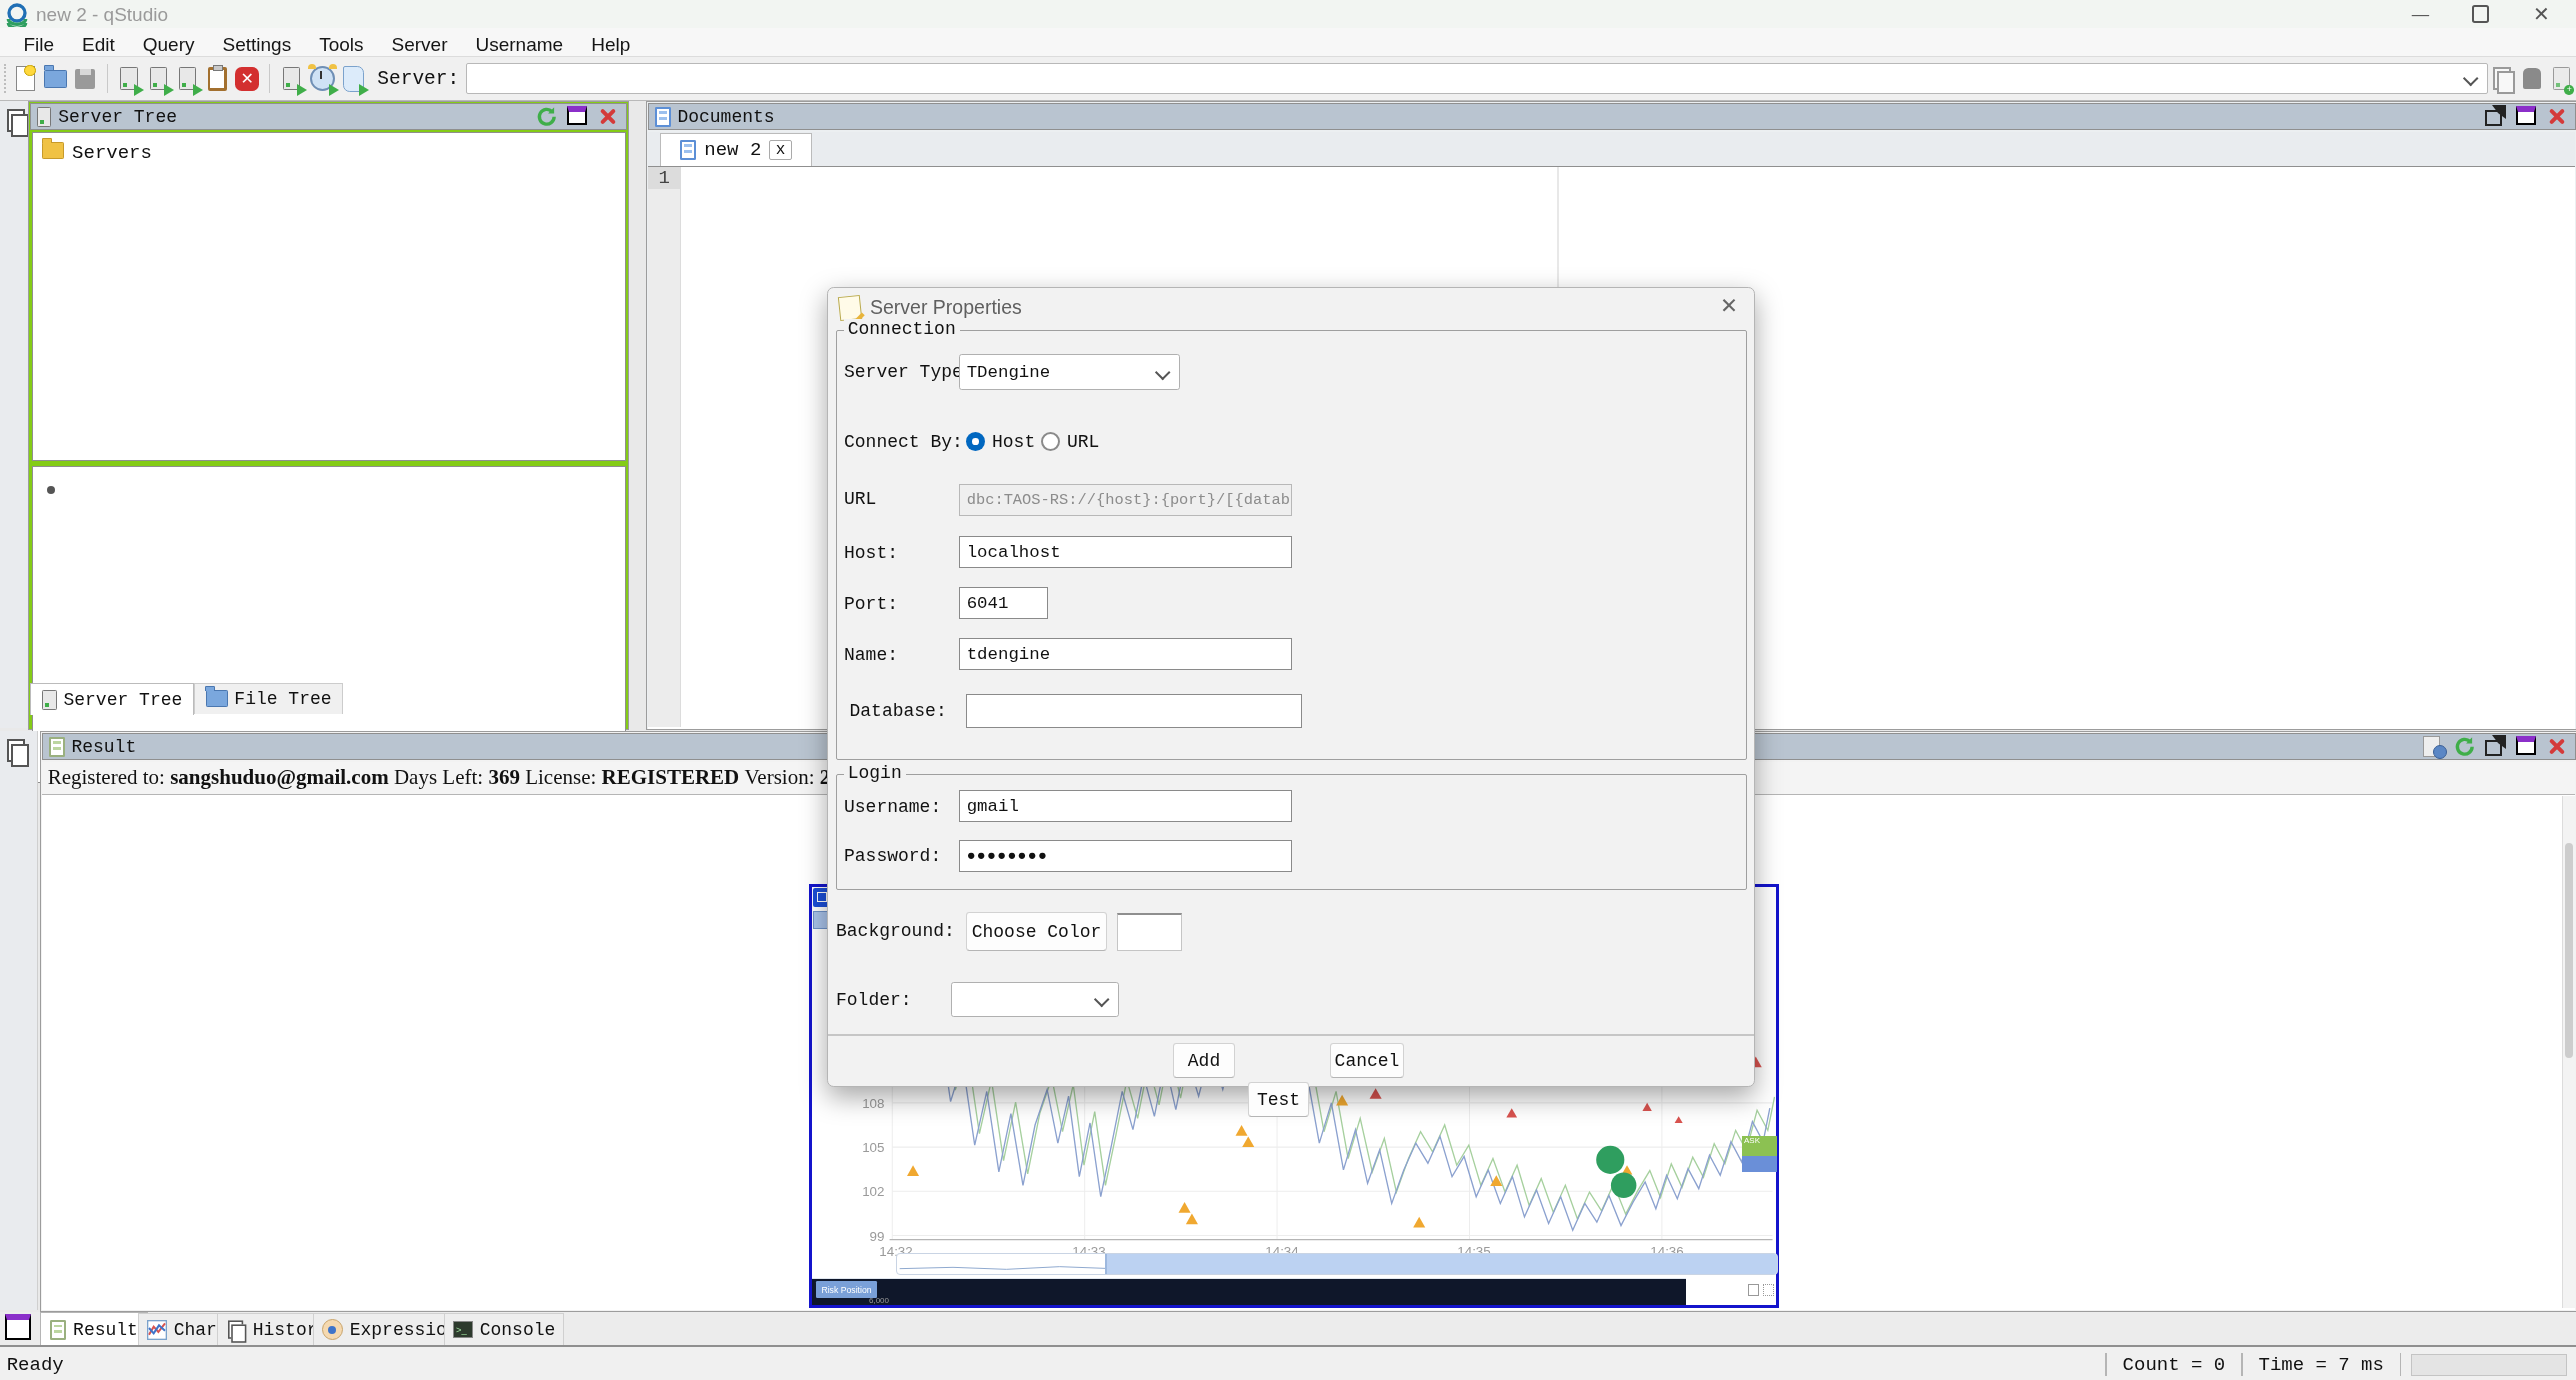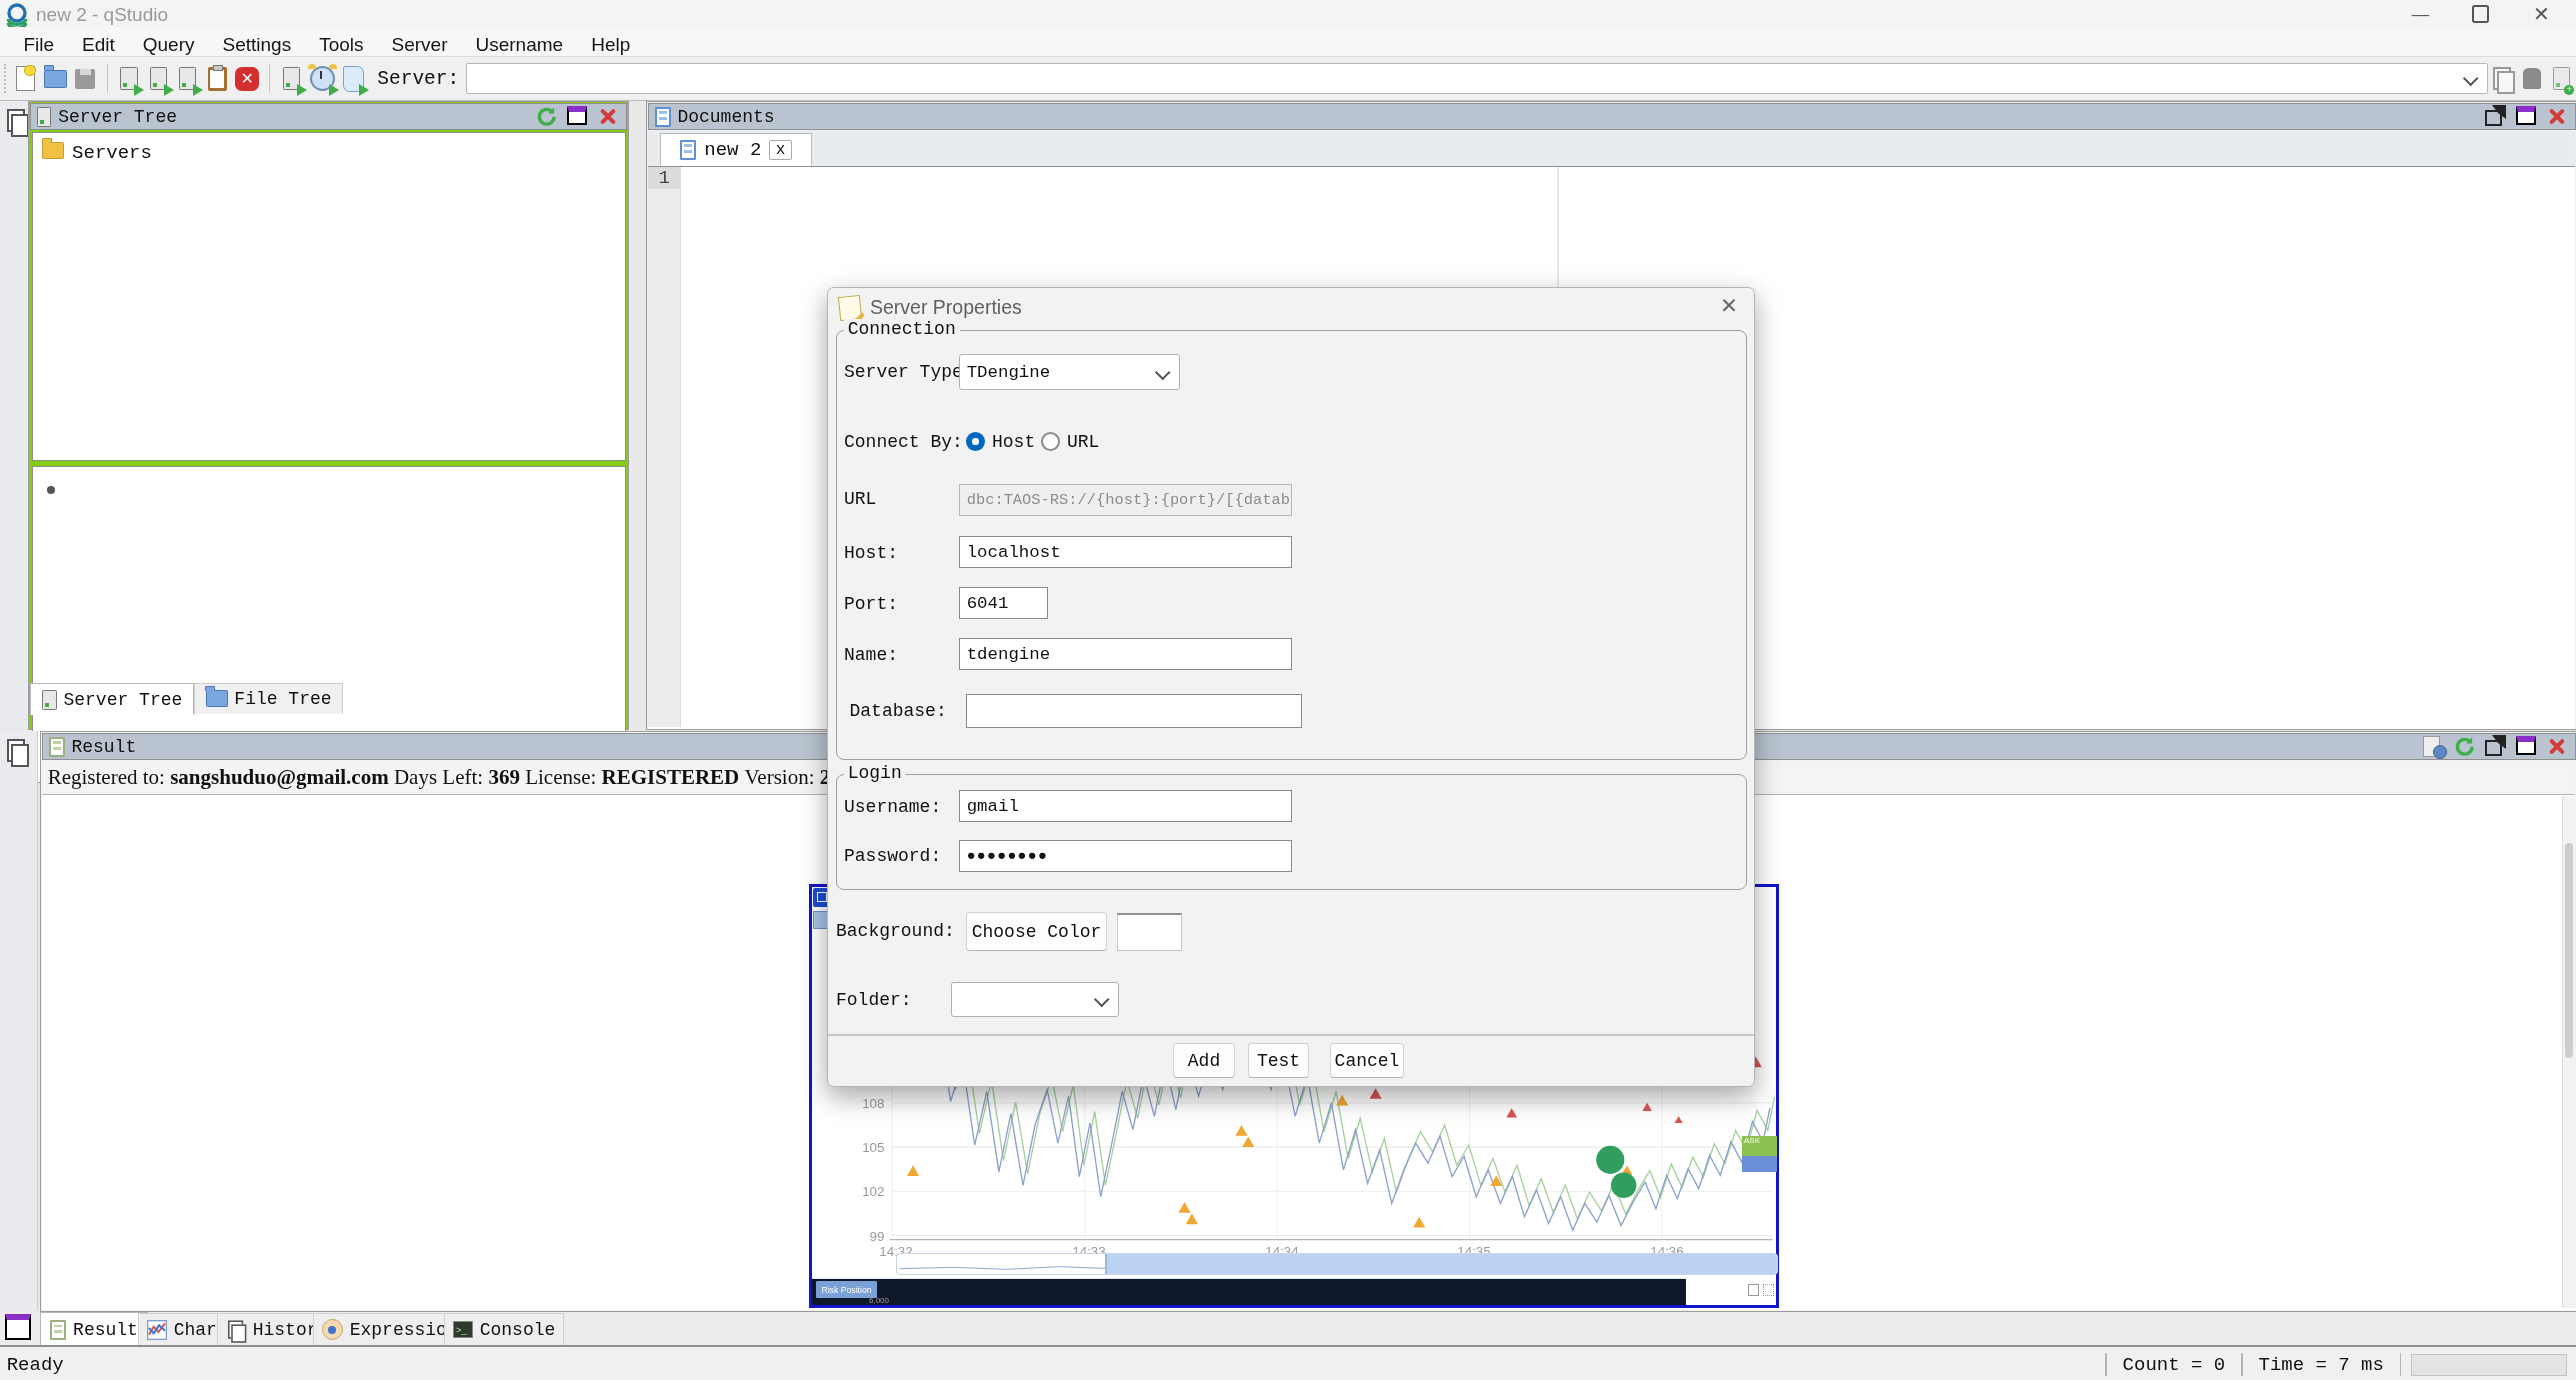--- a/index.html
+++ b/index.html
@@ -36,21 +36,21 @@
   .pagesicon:before{left:0;top:0;} .pagesicon:after{left:4px;top:4.7px;}
   .folder{position:relative;width:20px;height:14.8px;background:#f0c244;border:1.3px solid #c79a2a;border-radius:1.3px;}
   .folder:before{content:"";position:absolute;left:-1.3px;top:-5.4px;width:8px;height:4px;background:#f0c244;border:1.3px solid #c79a2a;border-bottom:none;border-radius:1.3px 1.3px 0 0;}
   .folder.blue{background:#7aa7dd;border-color:#4a77b0;} .folder.blue:before{background:#7aa7dd;border-color:#4a77b0;}
   .docicon{box-sizing:border-box;width:16px;height:20px;background:#fff;border:2px solid #5c8fd6;border-radius:1.3px;}
   .docicon i{display:block;height:2.7px;background:#9cc0ee;margin:2.7px 2px 0 2px;}
   .srvicon{box-sizing:border-box;width:14.8px;height:20px;background:#e8e8e8;border:1.3px solid #777;border-radius:1.3px;position:relative;}
   .srvicon:after{content:"";position:absolute;left:2px;bottom:2px;width:4px;height:4px;background:#3fae49;}
   .greenarrow{position:absolute;right:-4px;bottom:-2.7px;width:0;height:0;border-top:6.7px solid transparent;border-bottom:6.7px solid transparent;border-left:10.7px solid #3fae49;}
   .field{box-sizing:border-box;background:#fff;border:1.3px solid #8a8a8a;font-size:17.4px;display:flex;align-items:center;padding-left:6.7px;}
-  .gbox{position:absolute;border:1.3px solid #9f9f9f;border-radius:8px;}
+  .gbox{position:absolute;border:1.3px solid #9f9f9f;border-radius:2px;}
   .glabel{position:absolute;top:-12px;left:6.7px;background:#f2f2f2;padding:0 4px;font-size:18px;}
   .dlglabel{position:absolute;font-size:18px;}
   .btn{box-sizing:border-box;background:#fdfdfd;border:1.3px solid #d2d2d2;border-bottom-color:#b5b5b5;border-radius:3.4px;display:flex;align-items:center;justify-content:center;font-size:18px;}
   .radio{box-sizing:border-box;width:19px;height:19px;border-radius:50%;}
   .radio.on{background:#0067c0;position:relative;}
   .radio.on:after{content:"";position:absolute;left:6px;top:6px;width:6.7px;height:6.7px;border-radius:50%;background:#fff;}
   .radio.off{border:2px solid #8a8a8a;background:#fff;}
   .tab{display:flex;align-items:center;font-size:18px;}
   .ctick{position:absolute;font-size:13.4px;color:#9a9a9a;font-family:"Liberation Sans",sans-serif;}
   .ctick.cy{width:29.5px;text-align:right;}
@@ -429,21 +429,21 @@
     <span class="dlglabel mono" style="left:8px;top:702px">Folder:</span>
     <div class="abs field mono" style="left:123px;top:694px;width:168px;height:35px;border-color:#b0b0b0;border-radius:2.7px">
       <span class="chev" style="top:11.4px"></span>
     </div>
 
     <div class="abs" style="left:0;top:746px;width:926px;height:2px;background:#c6c6c6"></div>
 
     <div class="abs btn mono" style="left:345px;top:755px;width:62px;height:35px">
       <span>Add</span>
     </div>
-    <div class="abs btn mono" style="left:420px;top:755px;width:61px;height:35px">
+    <div class="abs btn mono" style="left:420px;top:794px;width:61px;height:35px">
       <span>Test</span>
     </div>
     <div class="abs btn mono" style="left:502px;top:755px;width:74px;height:35px">
       <span>Cancel</span>
     </div>
   </div>
 
   <div class="abs" style="left:0;top:1312px;width:2576px;height:34px;background:#ececec">
     <div class="abs" style="left:5.4px;top:2px">
       <div class="winicon" style="width:25.5px;height:25.5px;border-top-width:6.7px"></div>

